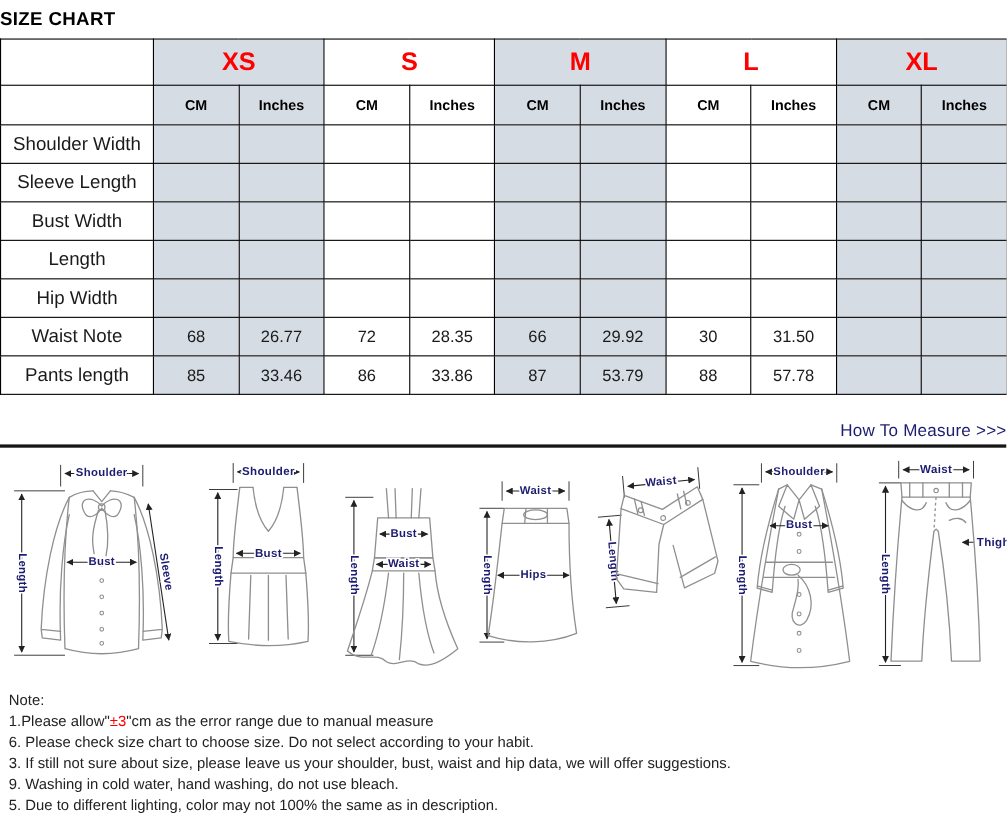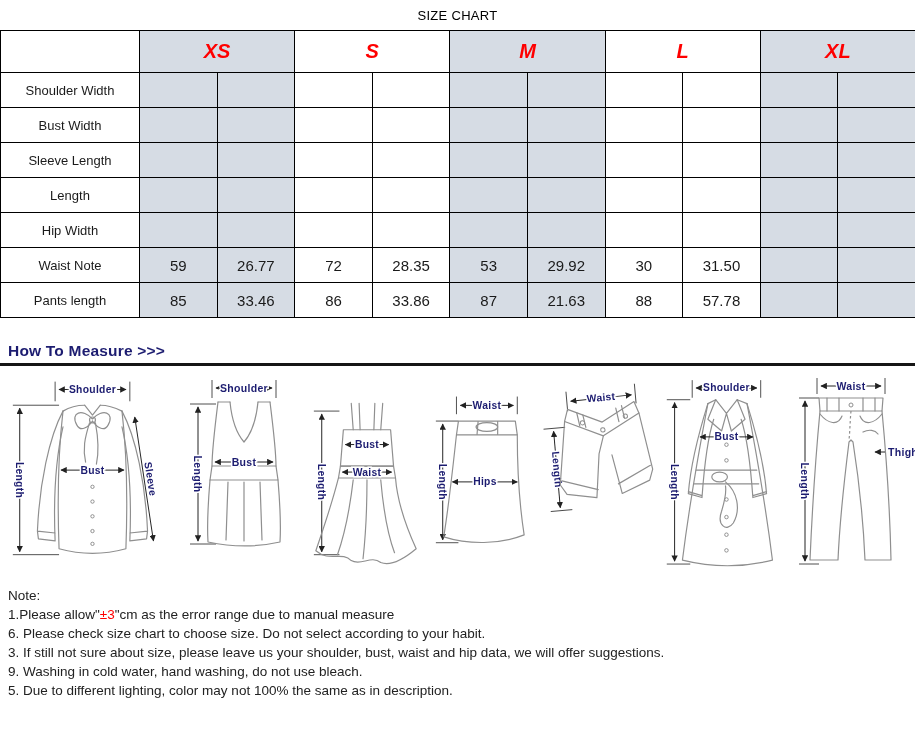--- a/index.html
+++ b/index.html
@@ -1,25 +1,25 @@
 <!DOCTYPE html>
 <html><head>
 <meta charset="utf-8">
 <style>
   html,body{margin:0;padding:0;background:#fff;}
   body{width:915px;height:753px;overflow:hidden;font-family:"Liberation Sans",sans-serif;color:#1a1a1a;}
-  .page-title{text-align:center;font-size:13px;font-weight:normal;margin:8px 0 7px 0;color:#000;letter-spacing:0.3px;}
+  .page-title{font-size:17px;font-weight:bold;margin:8px 0 7px 0;color:#000;letter-spacing:0.3px;}
   table.size-chart{width:915px;border-collapse:collapse;table-layout:fixed;}
   table.size-chart th,table.size-chart td{border:1px solid #000;text-align:center;vertical-align:middle;padding:0;overflow:hidden;}
-  tr.size-row th{height:41px;font-size:20px;font-weight:bold;color:#ff0000;font-style:italic;}
+  tr.size-row th{height:41px;font-size:23px;font-weight:bold;color:#ff0000;}
   tr.unit-row th{height:35px;font-size:13px;font-weight:bold;color:#000;}
   tbody td{height:34px;font-size:15px;color:#1a1a1a;}
-  td.rowlabel{font-size:13px;}
+  td.rowlabel{font-size:17px;}
   .shade{background:#d6dce4;}
-  .howto{color:#1c1c70;font-weight:bold;font-size:15.5px;margin:24px 0 3px 8px;letter-spacing:0.2px;}
+  .howto{color:#1c1c70;font-weight:normal;font-size:15.5px;margin:24px 0 3px 8px;letter-spacing:0.2px;text-align:right;}
   .rule{height:3px;background:#161616;width:915px;}
   .figs{display:flex;justify-content:space-between;align-items:flex-start;padding:8px 2px 0 4px;height:210px;}
   .figs svg{overflow:visible;display:block;}
   .mline{stroke:#222;stroke-width:1;fill:none;}
   .tick{stroke:#222;stroke-width:0.8;}
   .g{fill:none;stroke:#8f8f8f;stroke-width:1.2;stroke-linejoin:round;stroke-linecap:round;}
   .gd{fill:none;stroke:#8f8f8f;stroke-width:1.2;stroke-dasharray:2.5 2.5;}
   .btn{fill:none;stroke:#8f8f8f;stroke-width:1;}
   .slabel{font-family:"Liberation Sans",sans-serif;font-size:10.5px;font-weight:bold;fill:#1c1c70;stroke:#fff;stroke-width:3;paint-order:stroke;text-anchor:middle;dominant-baseline:central;letter-spacing:0.3px;}
   .slabel.start{text-anchor:start;}
@@ -47,62 +47,75 @@
   </colgroup>
   <thead>
     <tr class="size-row">
       <th></th>
       <th colspan="2" class="shade">XS</th>
       <th colspan="2">S</th>
       <th colspan="2" class="shade">M</th>
       <th colspan="2">L</th>
       <th colspan="2" class="shade">XL</th>
     </tr>
+    <tr class="unit-row">
+      <th></th>
+      <th class="shade">CM</th>
+      <th class="shade">Inches</th>
+      <th>CM</th>
+      <th>Inches</th>
+      <th class="shade">CM</th>
+      <th class="shade">Inches</th>
+      <th>CM</th>
+      <th>Inches</th>
+      <th class="shade">CM</th>
+      <th class="shade">Inches</th>
+    </tr>
   </thead>
   <tbody>
     <tr>
       <td class="rowlabel">Shoulder Width</td>
       <td class="shade"></td>
       <td class="shade"></td>
       <td></td>
       <td></td>
       <td class="shade"></td>
       <td class="shade"></td>
       <td></td>
       <td></td>
       <td class="shade"></td>
       <td class="shade"></td>
     </tr>
     <tr>
+      <td class="rowlabel">Sleeve Length</td>
+      <td class="shade"></td>
+      <td class="shade"></td>
+      <td></td>
+      <td></td>
+      <td class="shade"></td>
+      <td class="shade"></td>
+      <td></td>
+      <td></td>
+      <td class="shade"></td>
+      <td class="shade"></td>
+    </tr>
+    <tr>
       <td class="rowlabel">Bust Width</td>
       <td class="shade"></td>
       <td class="shade"></td>
       <td></td>
       <td></td>
       <td class="shade"></td>
       <td class="shade"></td>
       <td></td>
       <td></td>
       <td class="shade"></td>
       <td class="shade"></td>
     </tr>
     <tr>
-      <td class="rowlabel">Sleeve Length</td>
-      <td class="shade"></td>
-      <td class="shade"></td>
-      <td></td>
-      <td></td>
-      <td class="shade"></td>
-      <td class="shade"></td>
-      <td></td>
-      <td></td>
-      <td class="shade"></td>
-      <td class="shade"></td>
-    </tr>
-    <tr>
       <td class="rowlabel">Length</td>
       <td class="shade"></td>
       <td class="shade"></td>
       <td></td>
       <td></td>
       <td class="shade"></td>
       <td class="shade"></td>
       <td></td>
       <td></td>
       <td class="shade"></td>
@@ -116,39 +129,39 @@
       <td></td>
       <td class="shade"></td>
       <td class="shade"></td>
       <td></td>
       <td></td>
       <td class="shade"></td>
       <td class="shade"></td>
     </tr>
     <tr>
       <td class="rowlabel">Waist Note</td>
-      <td class="shade">59</td>
+      <td class="shade">68</td>
       <td class="shade">26.77</td>
       <td>72</td>
       <td>28.35</td>
-      <td class="shade">53</td>
+      <td class="shade">66</td>
       <td class="shade">29.92</td>
       <td>30</td>
       <td>31.50</td>
       <td class="shade"></td>
       <td class="shade"></td>
     </tr>
     <tr>
       <td class="rowlabel">Pants length</td>
       <td class="shade">85</td>
       <td class="shade">33.46</td>
       <td>86</td>
       <td>33.86</td>
       <td class="shade">87</td>
-      <td class="shade">21.63</td>
+      <td class="shade">53.79</td>
       <td>88</td>
       <td>57.78</td>
       <td class="shade"></td>
       <td class="shade"></td>
     </tr>
   </tbody>
 </table>
 
 <div class="howto">How To Measure &gt;&gt;&gt;</div>
 <div class="rule"></div>

